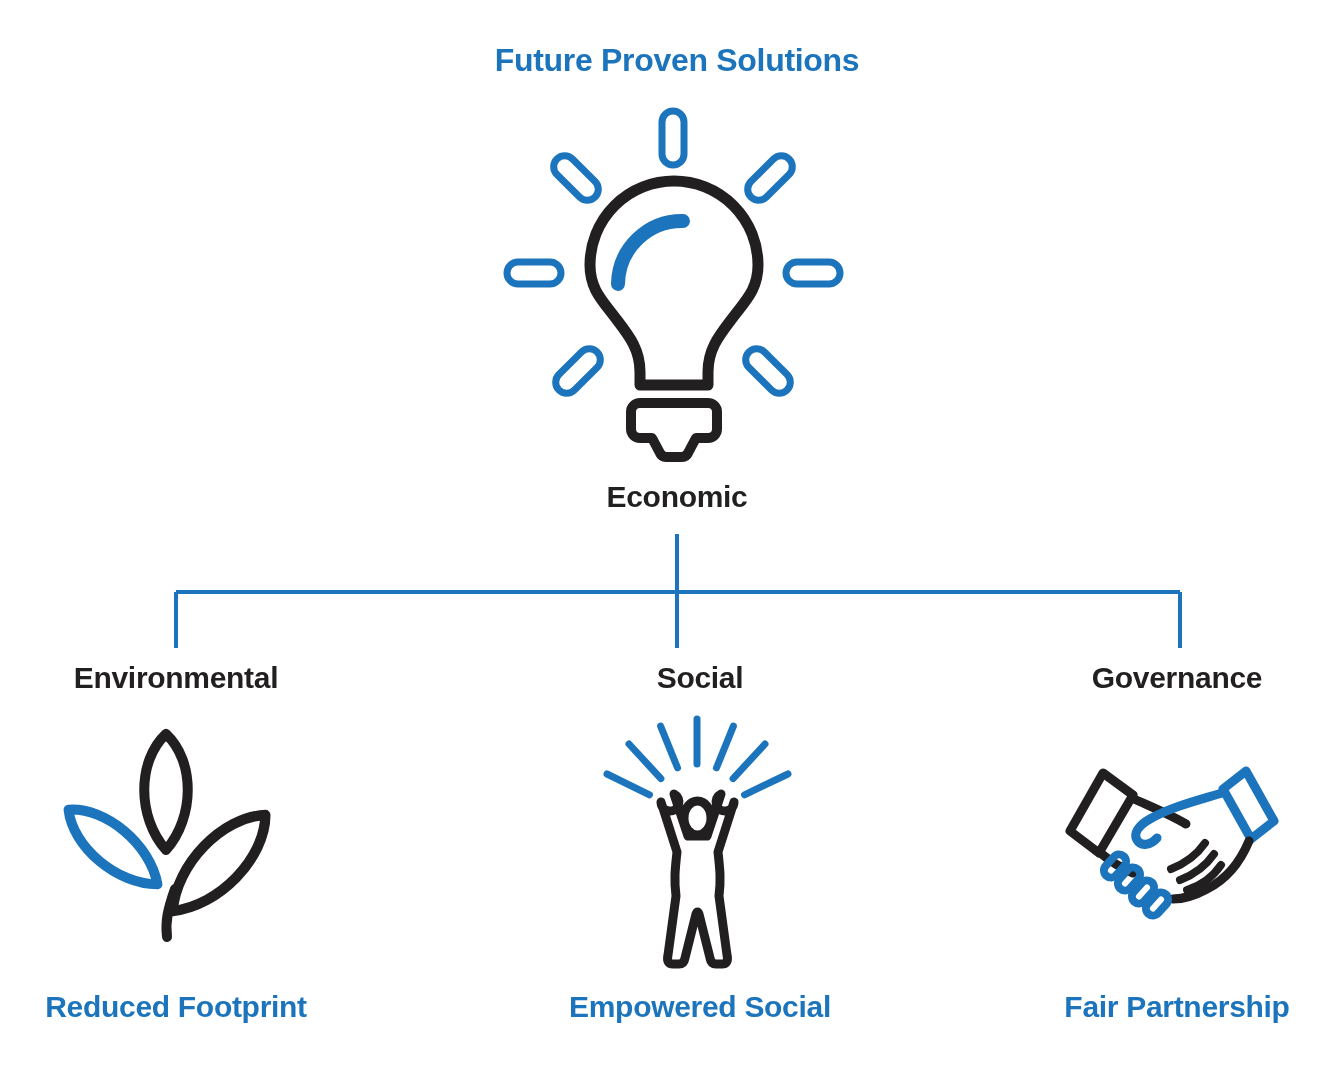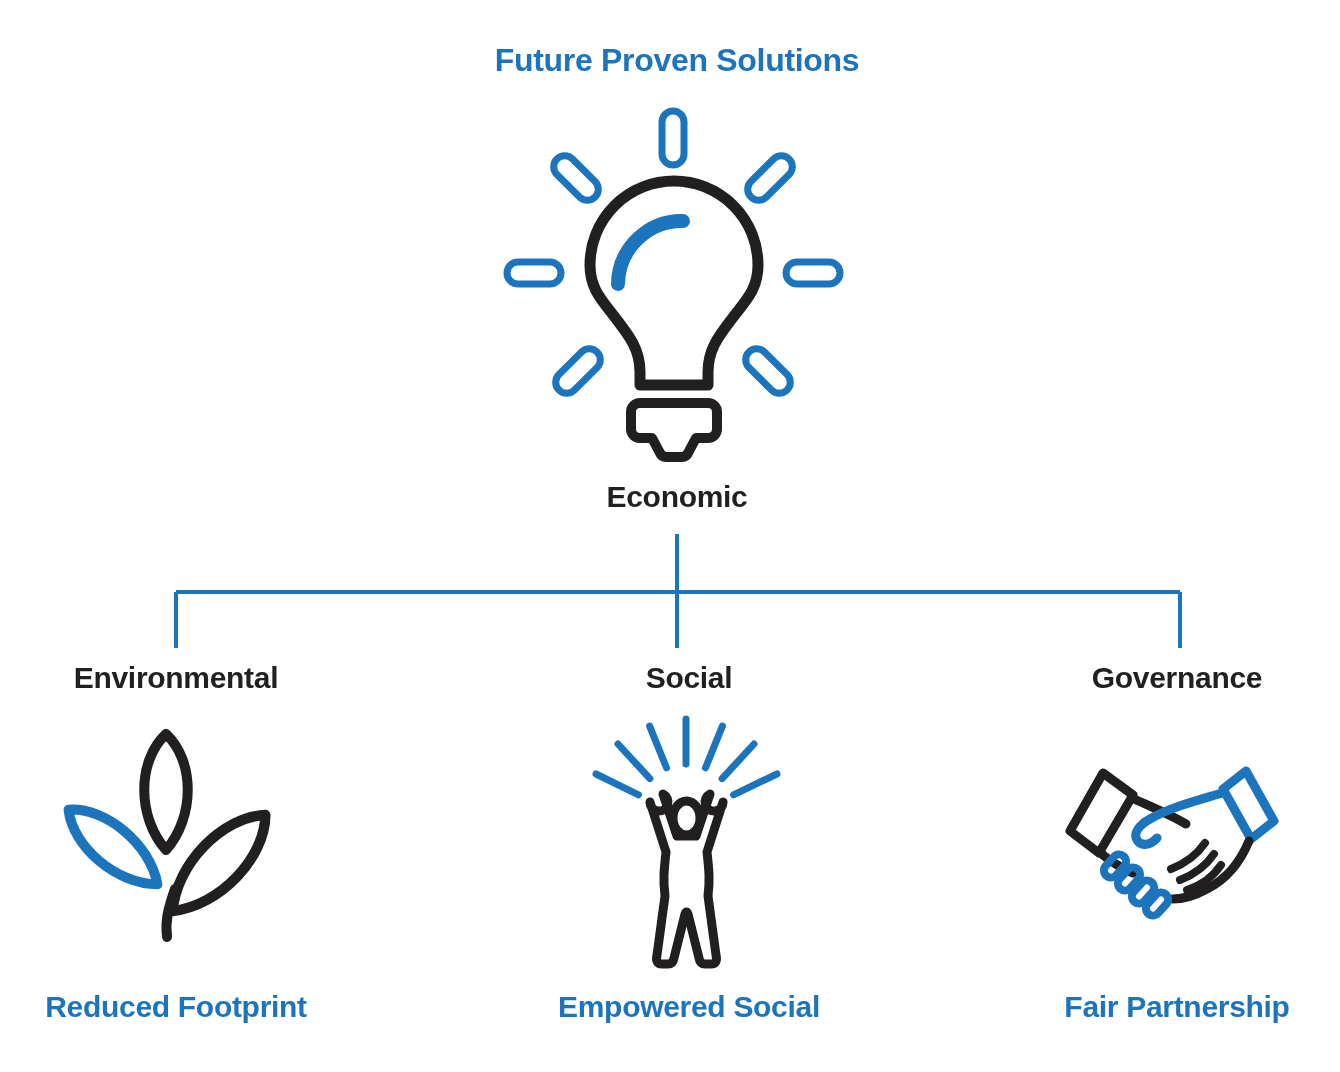--- a/index.html
+++ b/index.html
@@ -16,21 +16,21 @@
   }
   .bulb-icon { position:absolute; left:477px; top:100px; }
   .root-label {
     position:absolute; top:480px; left:7px; width:1340px;
     text-align:center; font-size:30px; font-weight:700;
     letter-spacing:-0.3px; color:var(--ink);
   }
   .connector { position:absolute; left:0; top:0; }
   .col { position:absolute; top:656px; width:360px; text-align:center; }
   .col1 { left:-4px; }
-  .col2 { left:509px; }
+  .col2 { left:520px; }
   .col3 { left:997px; }
   .branch-label {
     font-size:30px; font-weight:700; line-height:44px;
     letter-spacing:-0.3px; color:var(--ink);
   }
   .icon-box { height:285px; display:flex; align-items:center; justify-content:center; }
   .sub-label {
     font-size:30px; font-weight:700; line-height:44px;
     letter-spacing:-0.3px; color:var(--blue);
   }

